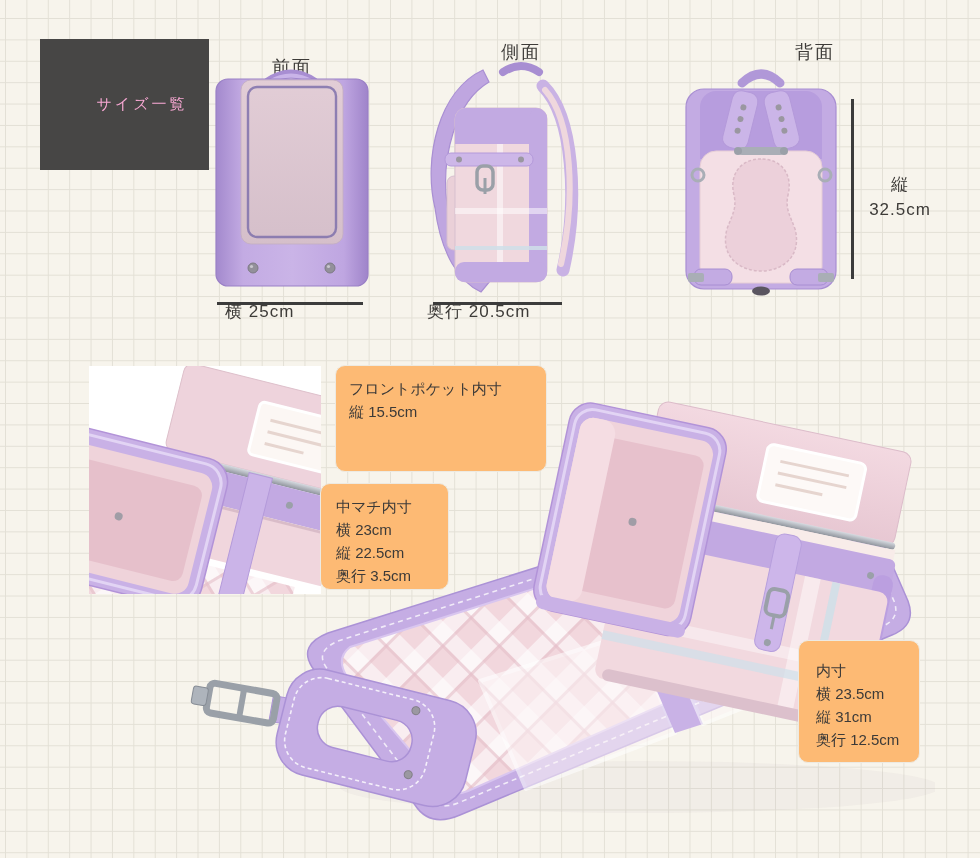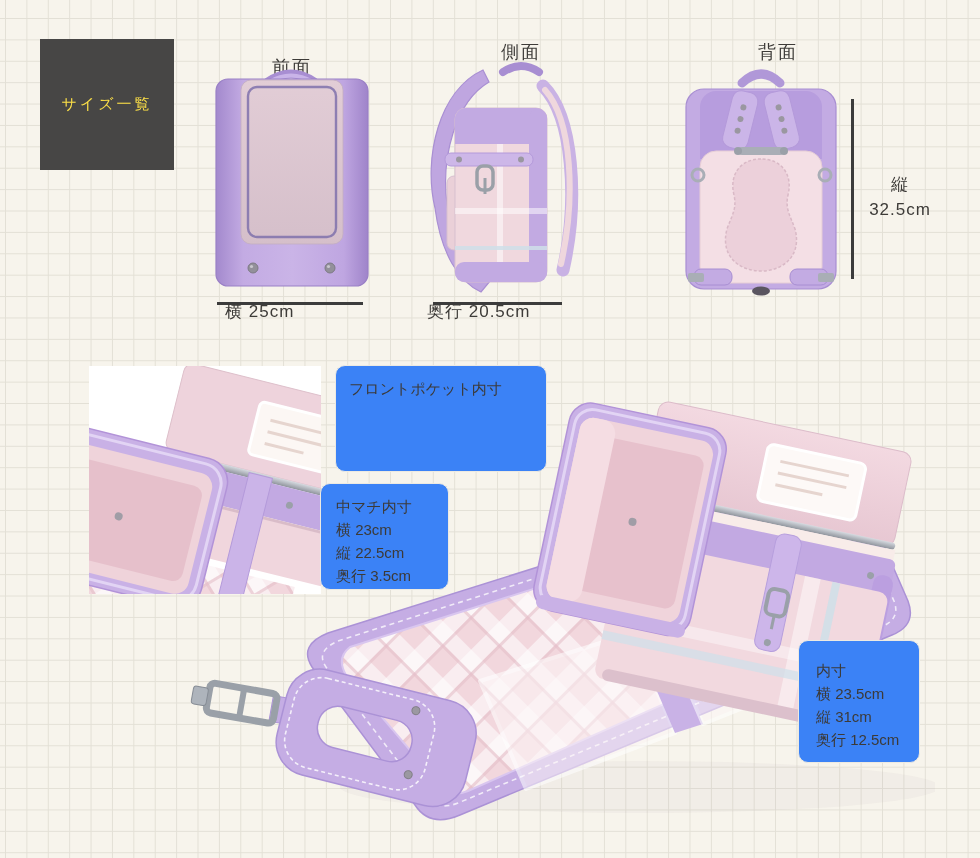--- a/index.html
+++ b/index.html
@@ -11,59 +11,59 @@
     background-image:
       linear-gradient(#e3e0d6 1px, transparent 1px),
       linear-gradient(90deg,#e3e0d6 1px, transparent 1px);
     background-size:21.4px 21.4px;
     background-position:5px 18px;
   }
   .abs{position:absolute;}
   .size-overview{
     left:40px;top:39px;width:134px;height:131px;
     background:#474645;display:flex;align-items:center;justify-content:center;
-    color:#fde047;font-size:15px;letter-spacing:3px;
+    color:#f9a8d4;font-size:15px;letter-spacing:3px;padding-left:35px;
   }
   .view-label{
     top:40px;width:110px;text-align:center;
     font-size:18px;letter-spacing:2px;color:#3d3b38;
   }
   .measure-h-line{height:3px;background:#3c3c3c;top:302px;}
   .measure-v-line{width:3px;background:#3c3c3c;left:851px;top:99px;height:180px;}
   .measure-label{
     top:300px;text-align:left;font-size:17px;color:#3d3b38;letter-spacing:1px;
   }
   .measure-label-vert{
     left:854px;top:172px;width:92px;text-align:center;
     font-size:17px;line-height:25px;color:#3d3b38;letter-spacing:1px;
   }
   .photo-white{
     left:89px;top:366px;width:232px;height:228px;background:#ffffff;
   }
   .dim-box{
-    background:#3b82f6;border:1px solid #edeae2;border-radius:10px;
+    background:#fdba74;border:1px solid #edeae2;border-radius:10px;
     box-sizing:border-box;font-size:15px;line-height:23px;color:#3c3a38;
   }
   .dim-box .title{white-space:nowrap;}
   .dim-box .line{white-space:nowrap;}
   #box-front-pocket{left:335px;top:365px;width:212px;height:107px;padding:11px 13px;}
   #box-naka-machi{left:320px;top:483px;width:129px;height:107px;padding:11px 15px;}
   #box-uchisun{left:798px;top:640px;width:122px;height:123px;padding:18px 17px;}
   svg{display:block;}
 </style>
 </head>
 <body>
 
 <div class="abs size-overview">
   <span>サイズ一覧</span>
 </div>
 
 <div class="abs view-label" style="left:237px;margin-top:15px;">前面</div>
 <div class="abs view-label" style="left:466px;">側面</div>
-<div class="abs view-label" style="left:723px;">背面</div>
+<div class="abs view-label" style="left:760px;">背面</div>
 
 <svg class="abs" style="left:213px;top:66px;" width="158" height="228" viewBox="0 0 158 228">
   <defs>
     <linearGradient id="fvBody" x1="0" y1="0" x2="1" y2="0">
       <stop offset="0" stop-color="#a389cd"></stop>
         <stop offset="0.18" stop-color="#c3abe3"></stop>
       <stop offset="0.5" stop-color="#cab4e7"></stop>
         <stop offset="0.84" stop-color="#bfa6e1"></stop>
       <stop offset="1" stop-color="#9f84ca"></stop>
     </linearGradient>
@@ -256,20 +256,21 @@
       <rect x="404" y="72" width="122" height="156" rx="10" fill="#e7c1cc"></rect>
       <rect x="397" y="56" width="36" height="186" rx="14" fill="#f5dde3"></rect>
       <circle cx="468" cy="150" r="4" fill="#a09da6"></circle>
       <rect x="390" y="240" width="152" height="14" rx="7" fill="#c9b1e6"></rect>
     </g>
   </g>
 </svg>
 
 <div id="box-front-pocket" class="abs dim-box">
   <div class="title">フロントポケット内寸</div>
+  <div class="line">縦 15.5cm</div>
 </div>
 
 <div id="box-naka-machi" class="abs dim-box">
   <div class="title">中マチ内寸</div>
   <div class="line">横 23cm</div>
   <div class="line">縦 22.5cm</div>
   <div class="line">奥行 3.5cm</div>
 </div>
 
 <div id="box-uchisun" class="abs dim-box">

